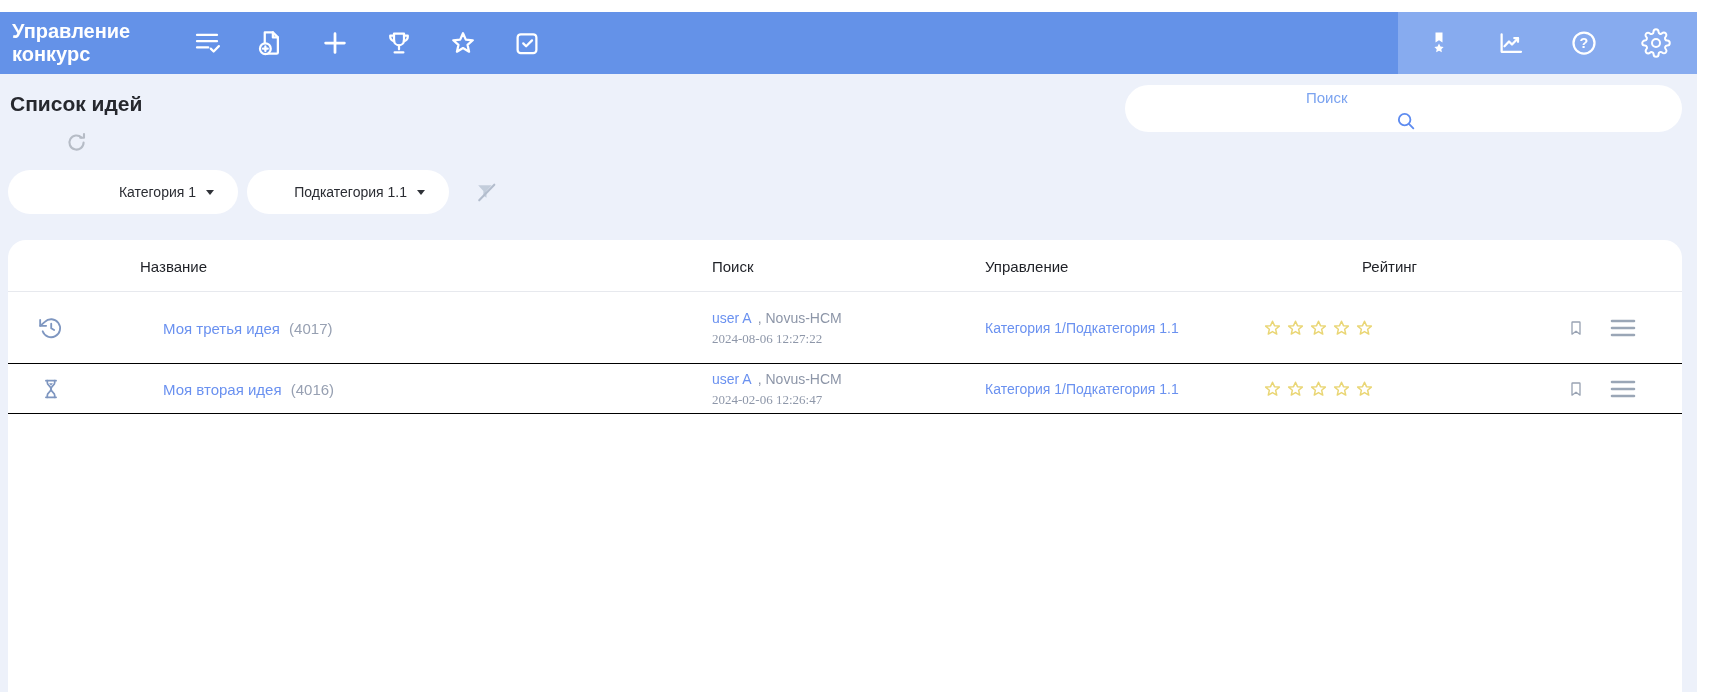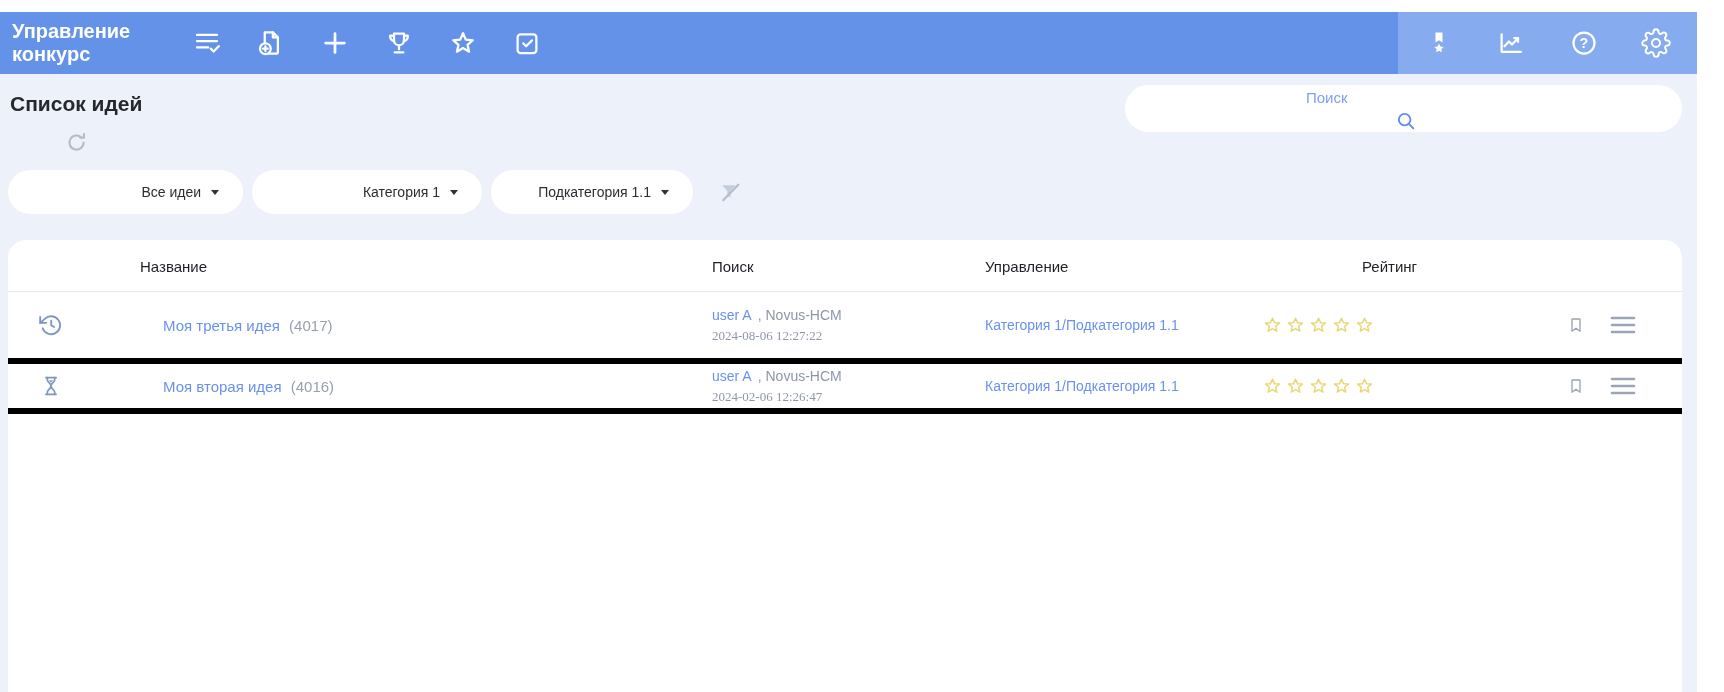--- a/index.html
+++ b/index.html
@@ -45,21 +45,21 @@
   .filter-off { width:25px; height:25px; margin-left:16px; cursor:pointer; }
 
   
   .card { position:absolute; left:8px; top:228px; width:1674px; height:524px;
     background:#fff; border-radius:18px 18px 0 0; }
   .thead { position:relative; height:52px; border-bottom:1px solid #e7e9ee; }
   .th { position:absolute; top:50%; transform:translateY(-50%); font-size:15px;
     color:#1e2026; font-weight:500; }
   .th-name{left:132px;} .th-author{left:704px;} .th-category{left:977px;} .th-rating{left:1354px;}
 
-  .row { position:relative; border-bottom:6px solid #000000; }
+  .row { position:relative; border-bottom:1px solid #000000; }
   .row-0{ height:72px; } .row-1{ height:50px; }
   .cell { position:absolute; top:50%; transform:translateY(-50%); }
   .c-status{ left:30px; width:26px; height:26px; }
   .c-status svg{ display:block; }
   .c-title{ left:155px; font-size:15px; white-space:nowrap; }
   .idea-link{ color:var(--link,#6a91f0); cursor:pointer; }
   .idea-id{ color:#97a0b2; margin-left:5px; }
   .c-author{ left:704px; font-size:14px; line-height:17px; white-space:nowrap; }
   .author-link{ color:var(--link,#6a91f0); cursor:pointer; }
   .author-org{ color:#8d96a8; margin-left:6px; }
@@ -142,24 +142,20 @@
 
   <div class="search-pill">
     <input type="text" placeholder="Поиск" style="">
     <svg class="search-icon" viewBox="0 0 24 24" fill="none" stroke="#5d8bf0" stroke-width="2" stroke-linecap="round">
       <circle cx="10.5" cy="10.5" r="6.3"></circle>
       <path d="M15.2 15.2L20 20"></path>
     </svg>
   </div>
 
   <div class="filters">
-    <div class="pill pill-1">
-      <span>Все идеи</span>
-      <span class="caret"></span>
-    </div>
     <div class="pill pill-2">
       <span>Категория 1</span>
       <span class="caret"></span>
     </div>
     <div class="pill pill-3">
       <span>Подкатегория 1.1</span>
       <span class="caret"></span>
     </div>
     <svg class="filter-off" viewBox="0 0 24 24">
       <path d="M4 5h13l-5 5.6V17l-3-2.2v-4.2z" fill="#c3cddb"></path>

